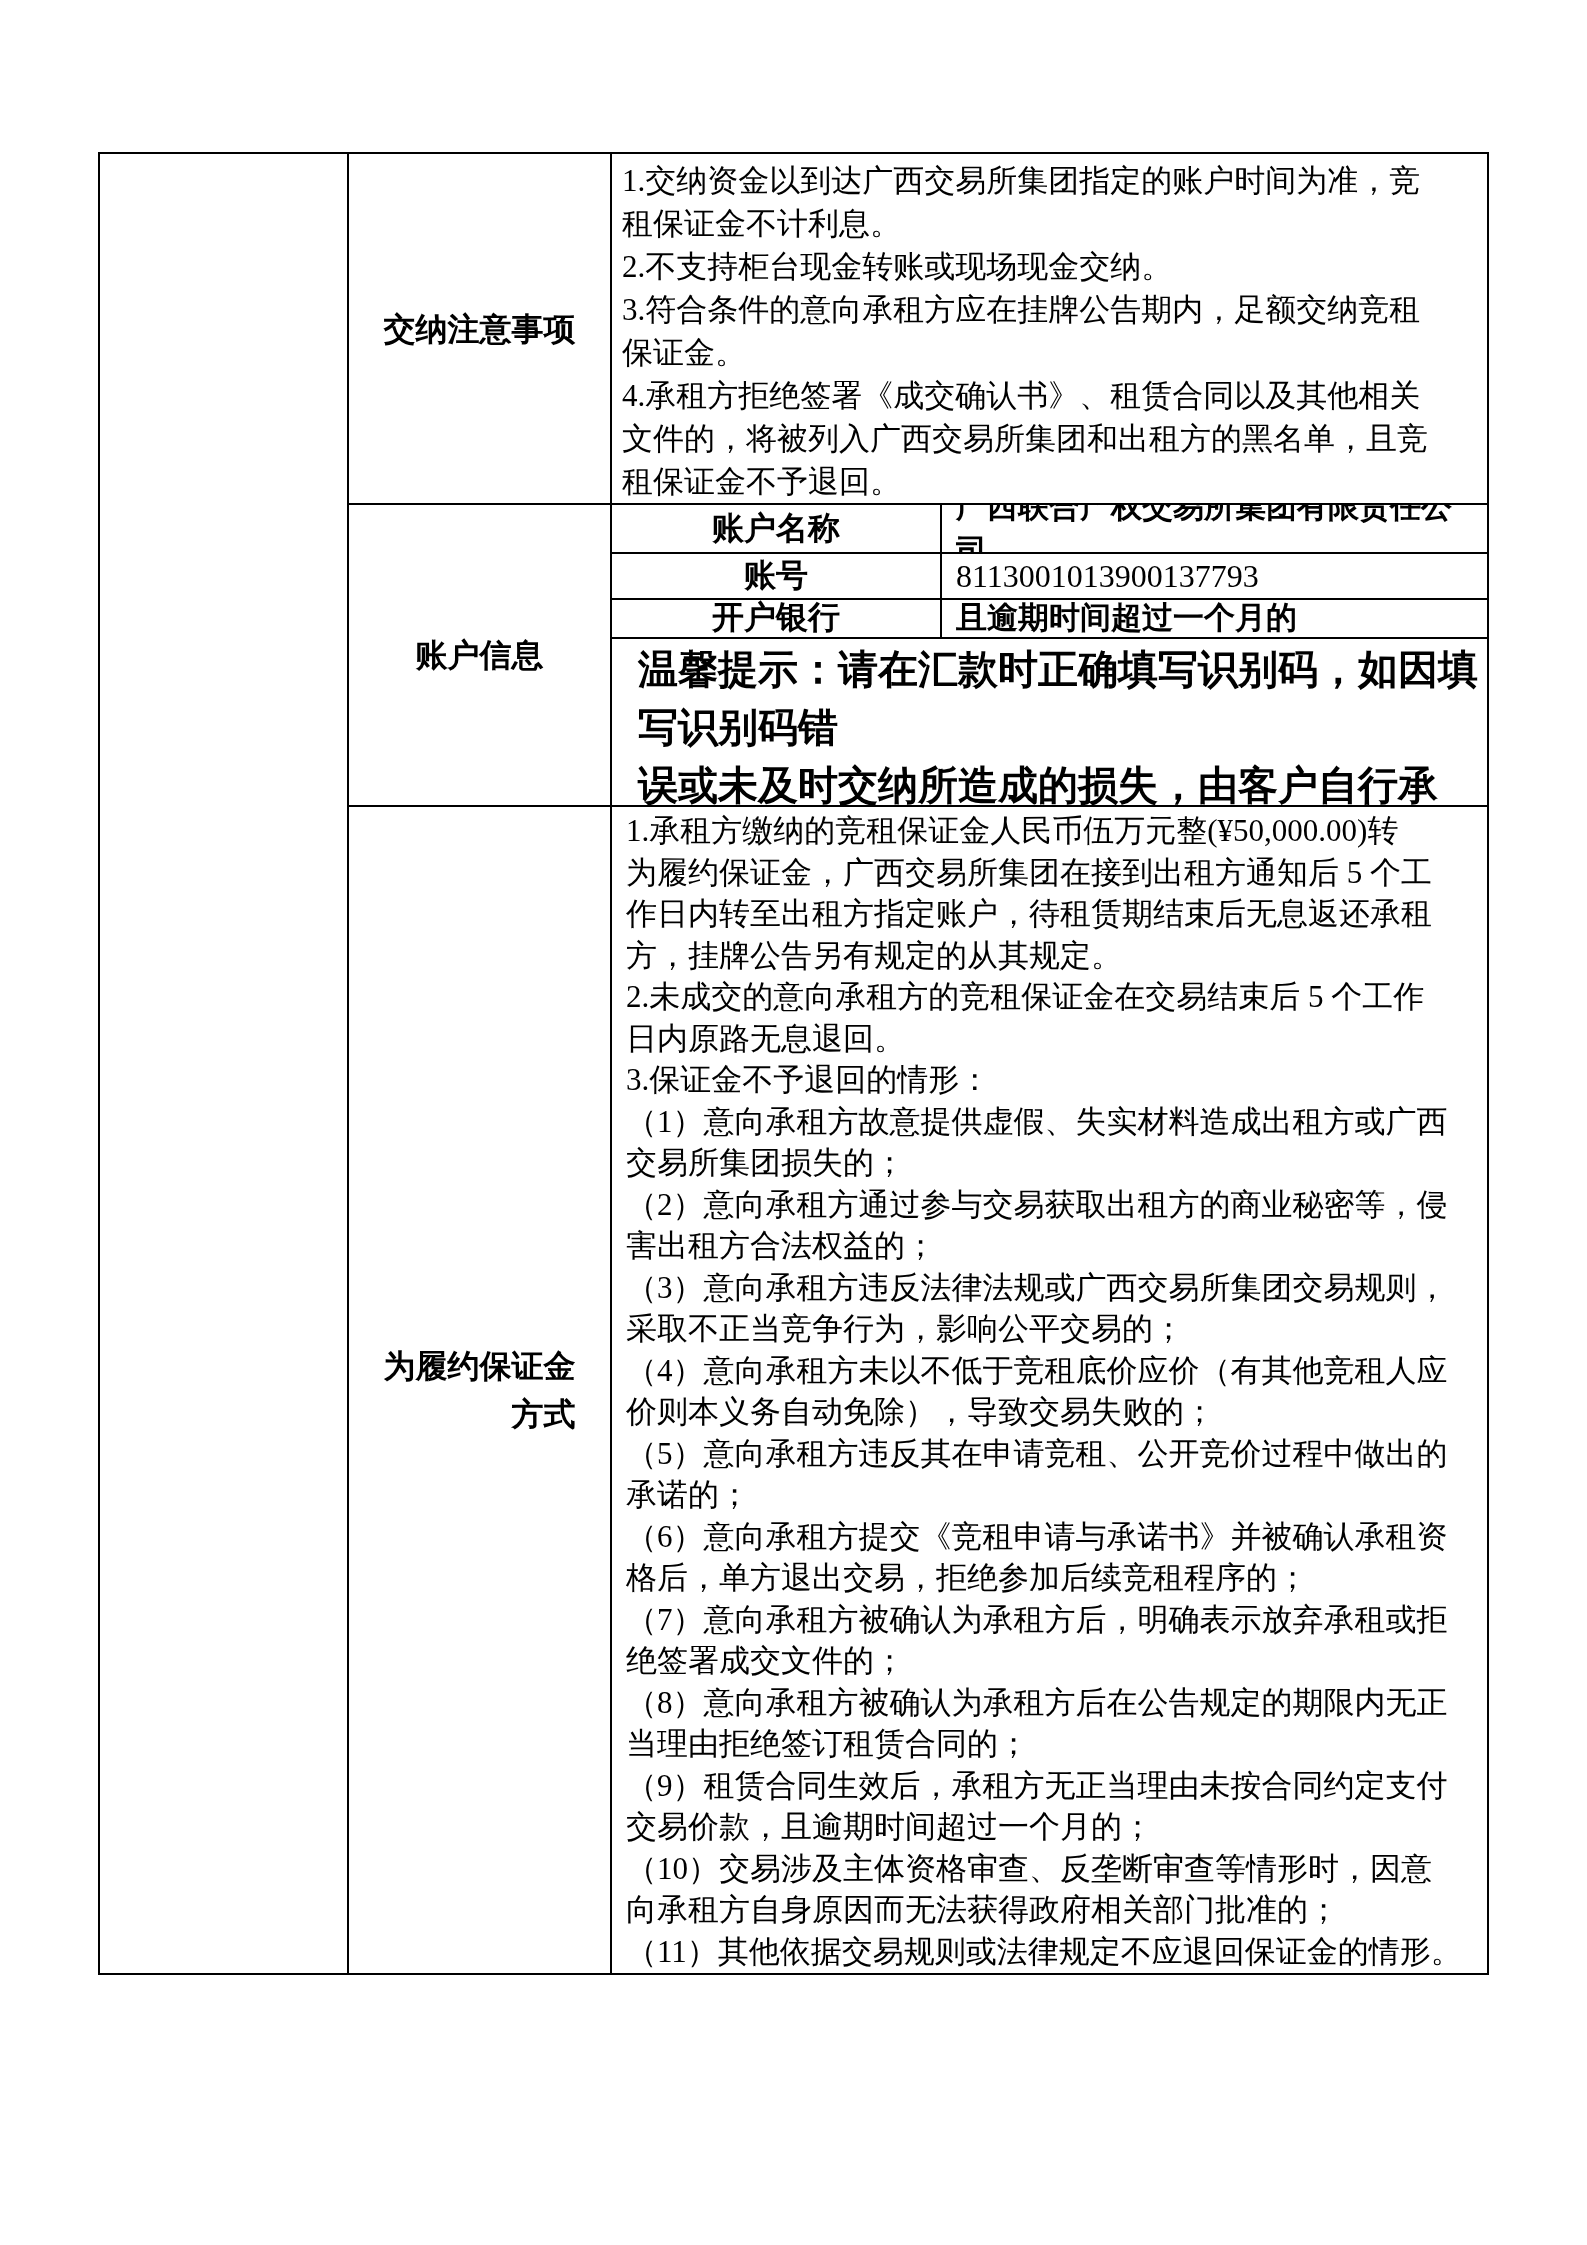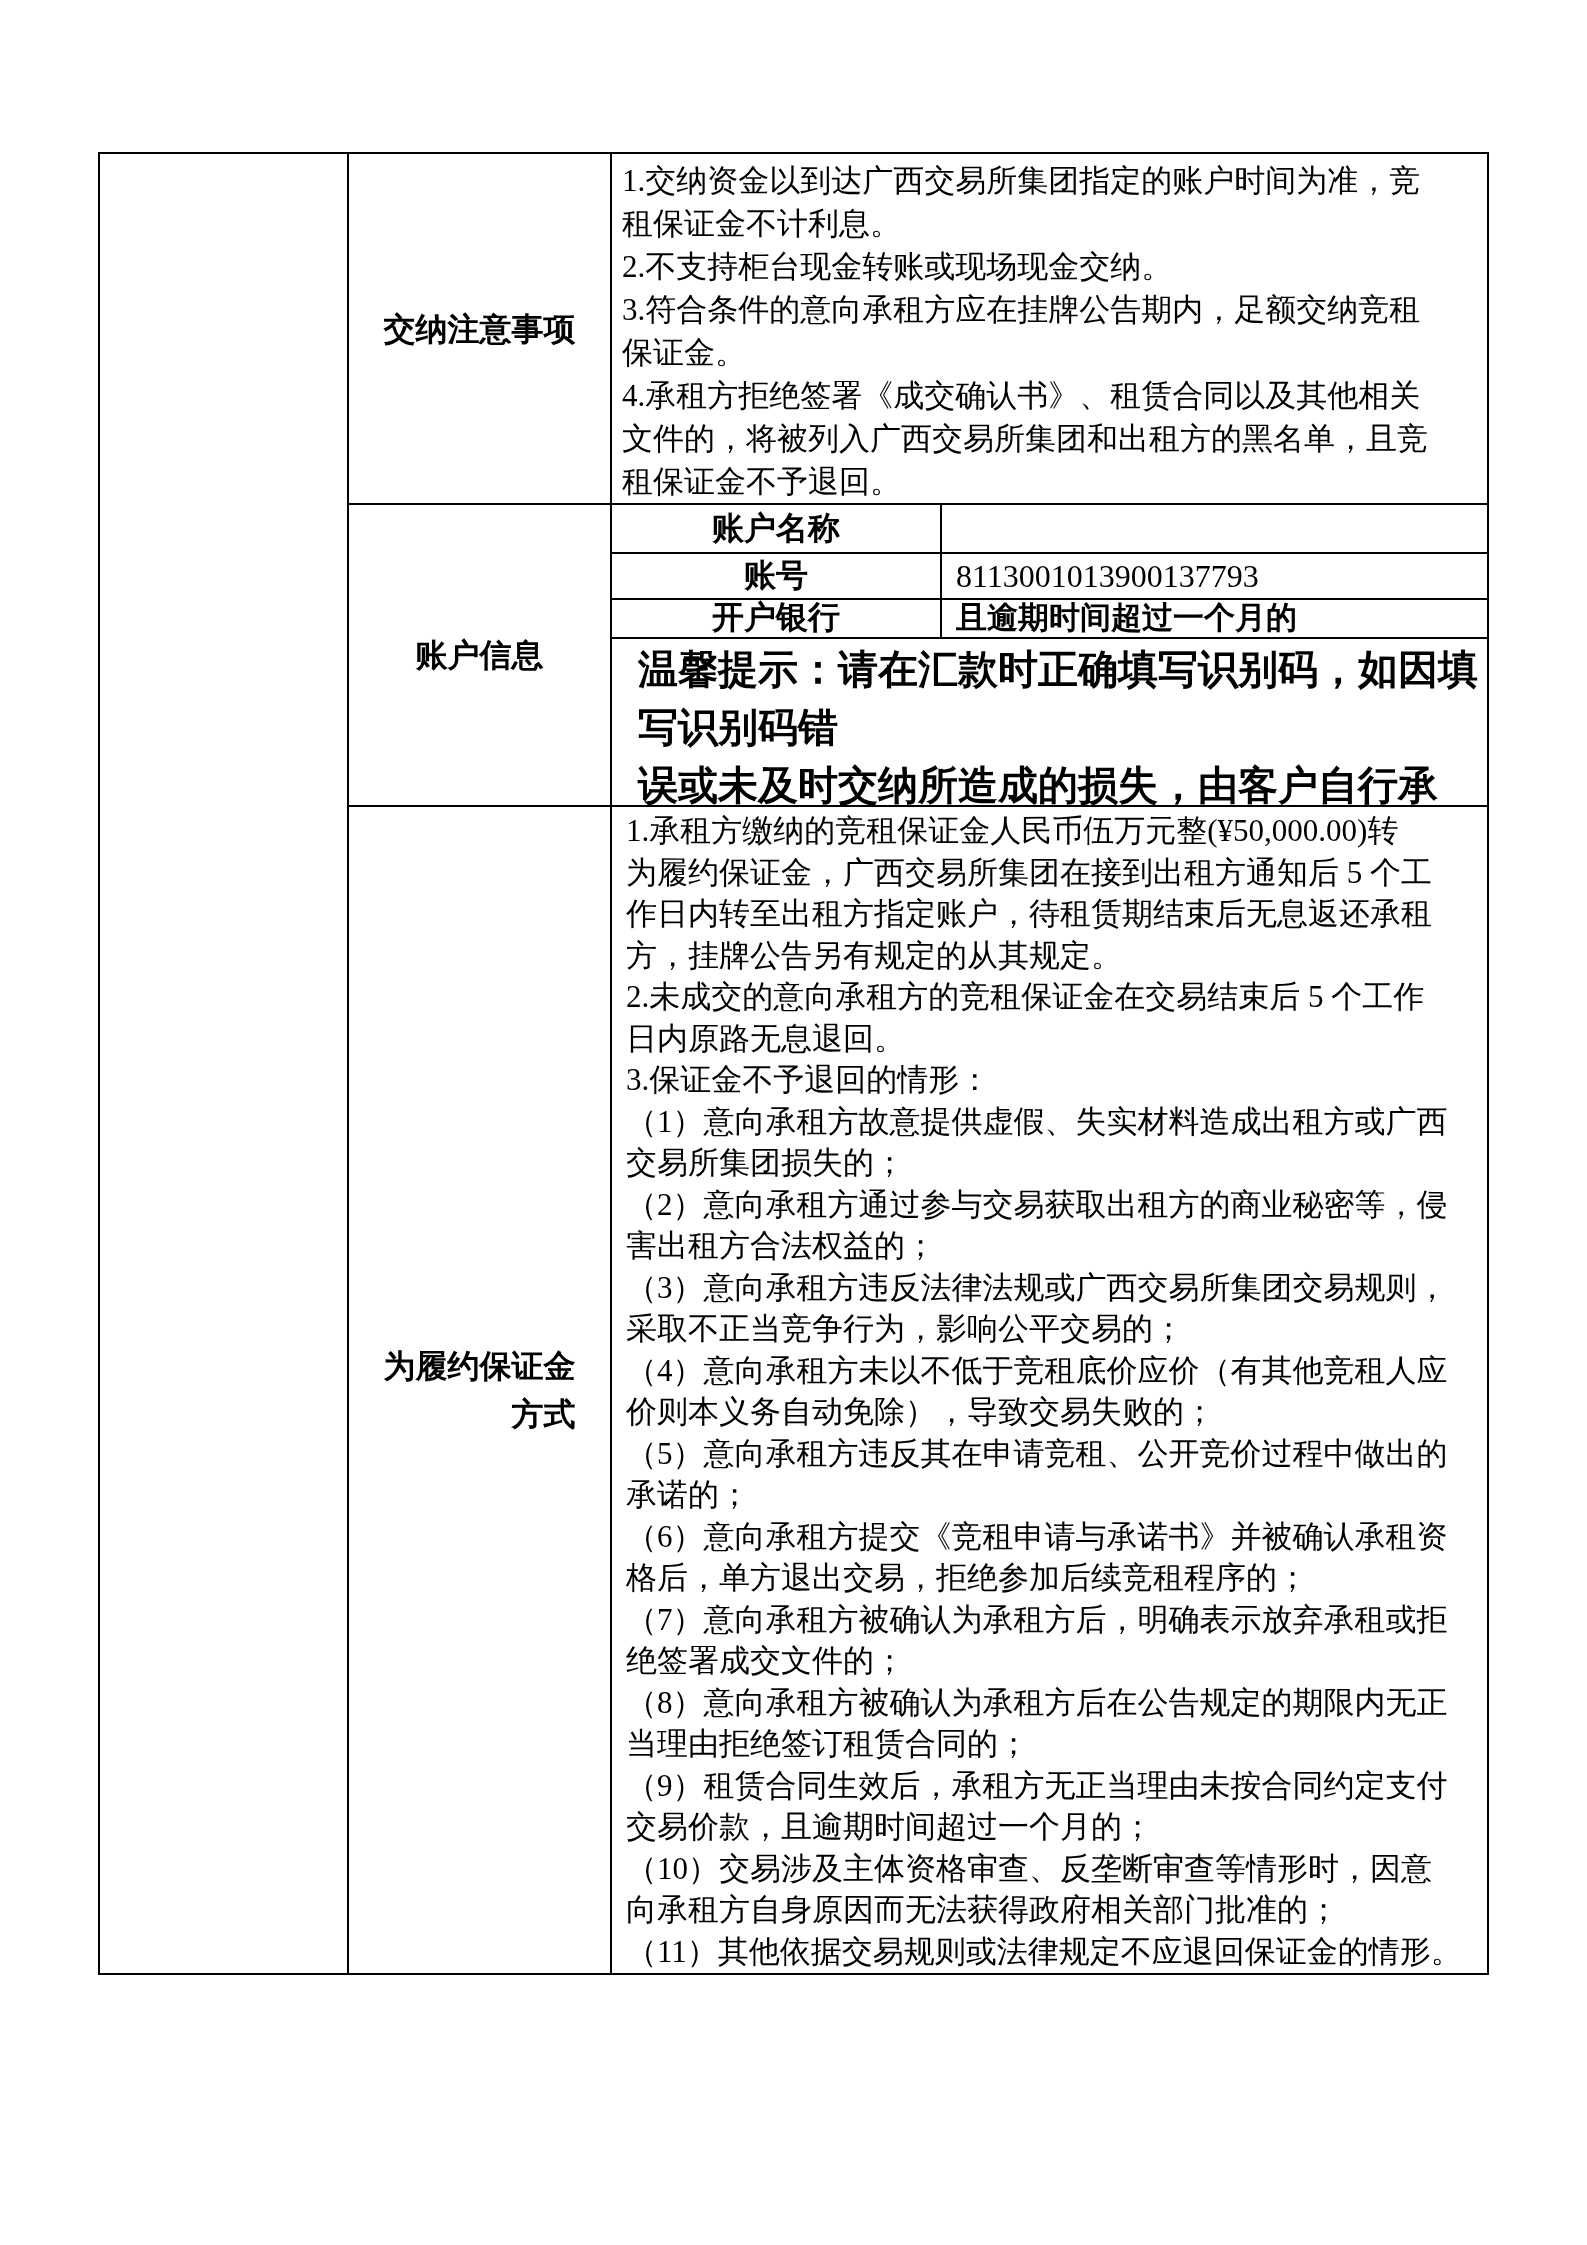--- a/index.html
+++ b/index.html
@@ -147,20 +147,22 @@
 4.承租方拒绝签署《成交确认书》、租赁合同以及其他相关
 文件的，将被列入广西交易所集团和出租方的黑名单，且竞
 租保证金不予退回。</div>
       </div>
 
       <div class="row row-account">
         <div class="label-cell">账户信息</div>
         <div class="account-area">
           <div class="acct-row acct-row-name">
             <div class="acct-label">账户名称</div>
+            <div class="acct-value bold">广西联合产权交易所集团有限责任公
+司</div>
           </div>
           <div class="acct-row acct-row-number">
             <div class="acct-label">账号</div>
             <div class="acct-value num">8113001013900137793</div>
           </div>
           <div class="acct-row acct-row-bank">
             <div class="acct-label">开户银行</div>
             <div class="acct-value bold">且逾期时间超过一个月的</div>
           </div>
           <div class="acct-notice">温馨提示：请在汇款时正确填写识别码，如因填写识别码错

